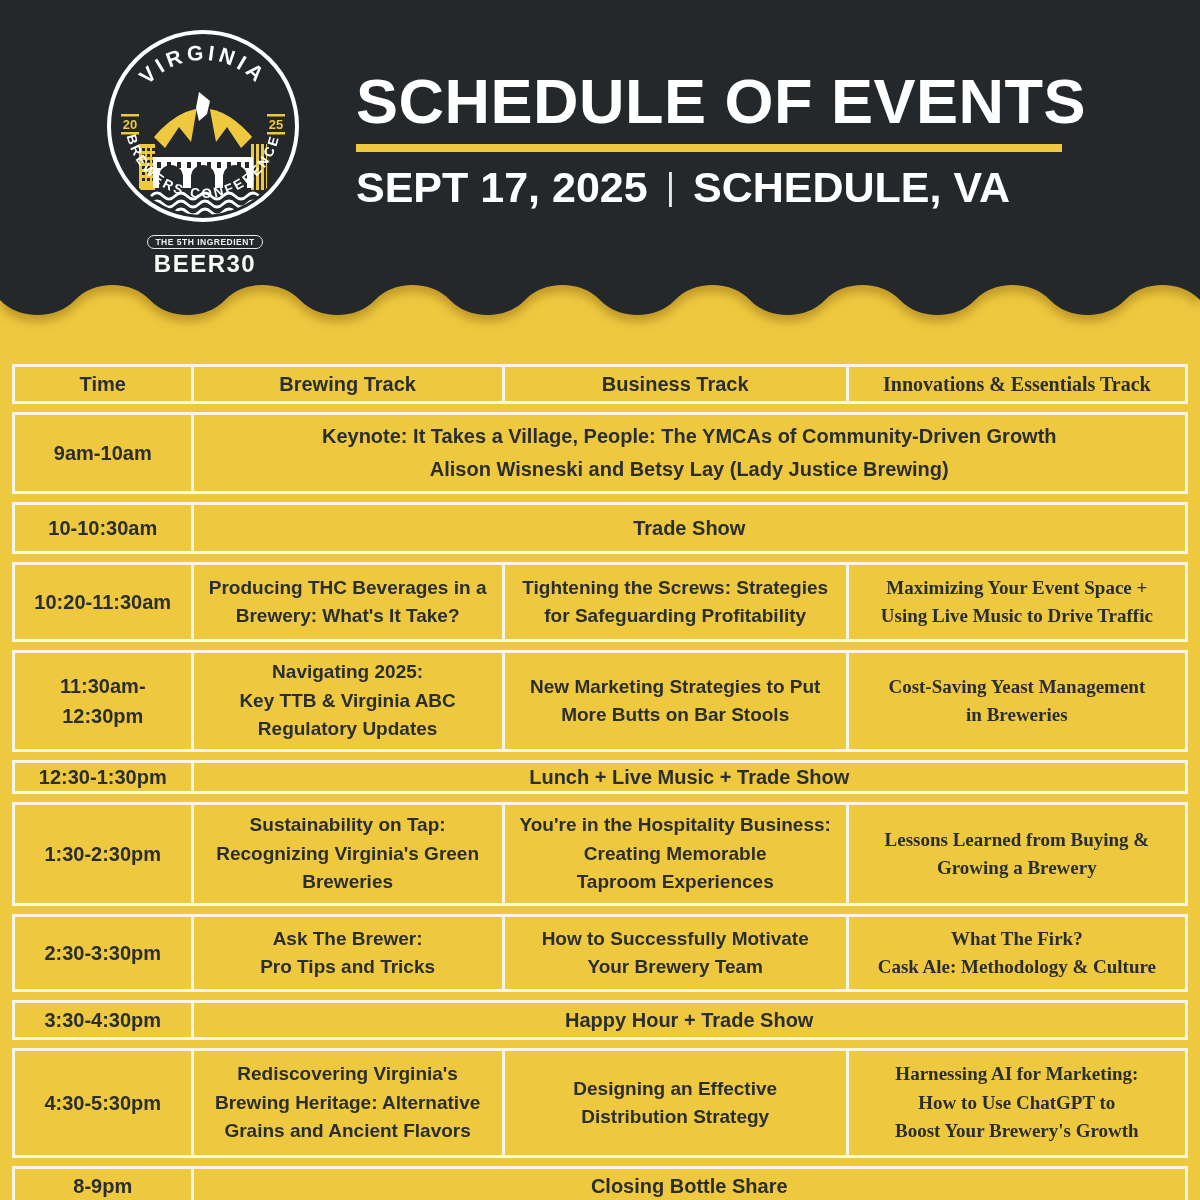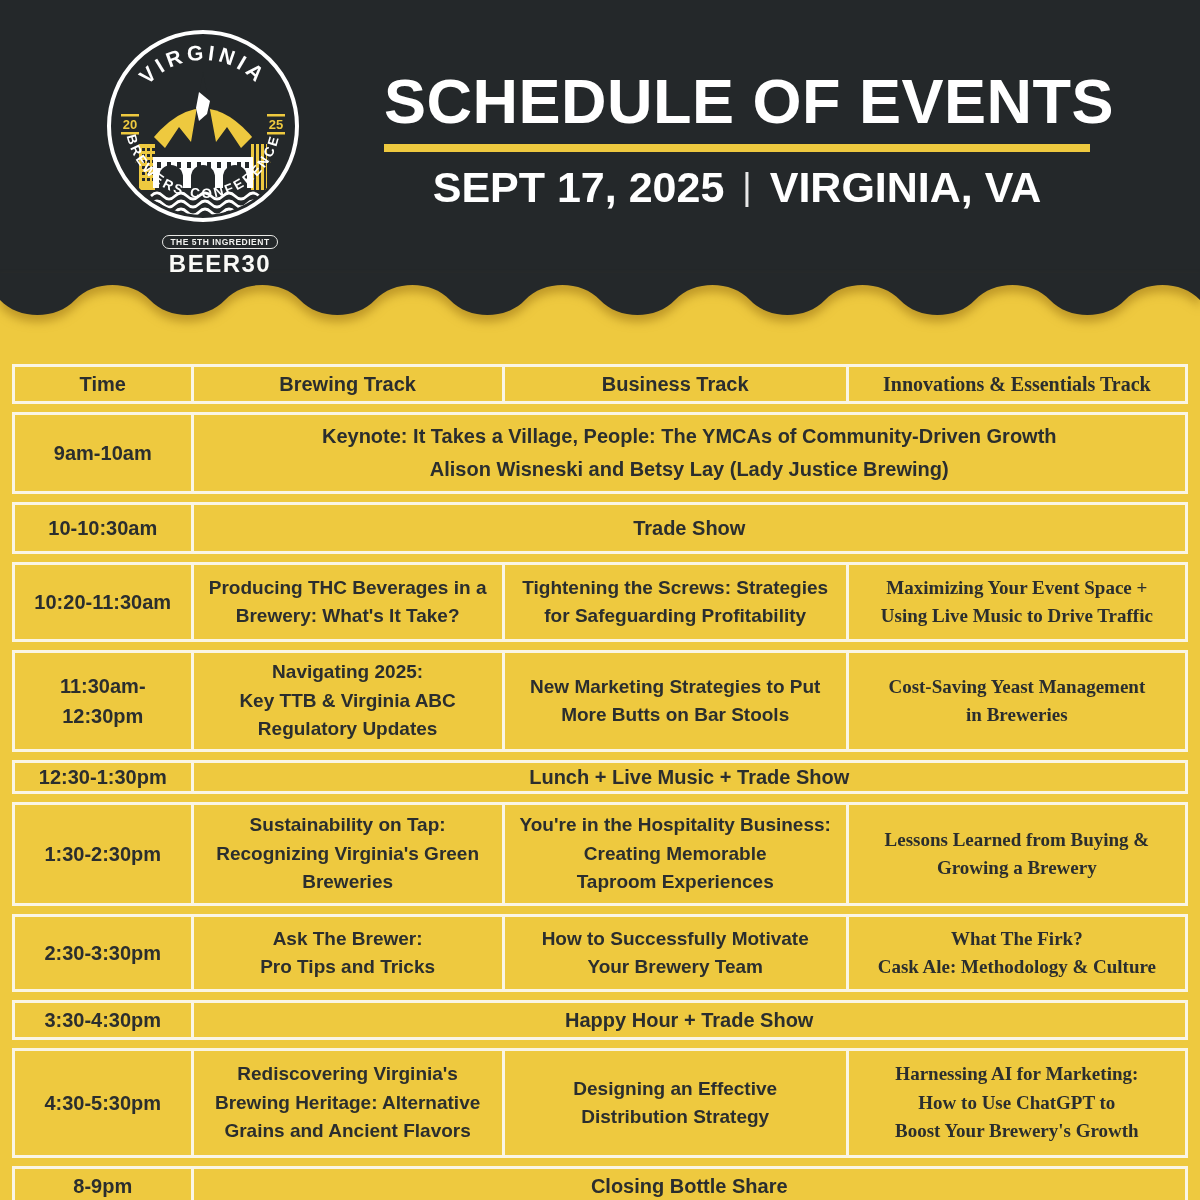--- a/index.html
+++ b/index.html
@@ -19,32 +19,32 @@
     position:absolute;left:0;top:283px;width:1200px;height:60px;
     overflow:visible;display:block;
   }
   .wave-path{ filter:drop-shadow(0 7px 5px rgba(146,106,16,0.5)); }
 
   
   .logo-svg{position:absolute;left:103px;top:26px;width:200px;height:200px;}
   .logo-arc-text{font-family:"Liberation Sans", sans-serif;font-weight:bold;fill:#ffffff;}
 
   
-  .sponsor{position:absolute;left:155px;top:231px;width:130px;text-align:center;}
+  .sponsor{position:absolute;left:140px;top:231px;width:130px;text-align:center;}
   .sponsor-badge{
     display:inline-block;border:1.5px solid #e9e9e6;border-radius:7px;
     padding:1px 7px;font-size:8.5px;font-weight:bold;color:#f2f2ef;
     letter-spacing:.5px;white-space:nowrap;
   }
   .sponsor-name{
     margin-top:1px;font-size:24px;font-weight:bold;color:#fafaf7;letter-spacing:1.5px;
   }
 
   
-  .title-block{position:absolute;left:356px;top:70px;width:706px;text-align:center;margin-left:28px;}
+  .title-block{position:absolute;left:356px;top:70px;width:706px;text-align:left;}
   .title{
     font-size:63px;font-weight:bold;color:#ffffff;line-height:1;
     white-space:nowrap;letter-spacing:0.5px;
   }
   .title-rule{height:8px;background:#eec93f;margin:11px 0 11px 0;}
   .subtitle{font-size:43px;font-weight:bold;color:#ffffff;white-space:nowrap;}
   .subtitle .pipe{
     font-weight:normal;font-size:36px;margin:0 18px;position:relative;top:-3px;color:#e8e8e8;
   }
 
@@ -185,21 +185,21 @@
 
   <div class="sponsor">
     <div class="sponsor-badge">THE 5TH INGREDIENT</div>
     <div class="sponsor-name">BEER30</div>
   </div>
 
   <div class="title-block">
     <div class="title">SCHEDULE OF EVENTS</div>
     <div class="title-rule"></div>
     <div class="subtitle">
-      <span>SEPT 17, 2025</span><span class="pipe">|</span><span>VIRGINIA, VA</span>
+      <span>SEPT 17, 2025</span><span class="pipe">|</span><span>SCHEDULE, VA</span>
     </div>
   </div>
 
   <div class="schedule">
 
     <div class="row hdr" style="height:40px">
       <div class="cell c-time">Time</div>
       <div class="cell c-brew">Brewing Track</div>
       <div class="cell c-biz">Business Track</div>
       <div class="cell c-inn">Innovations &amp; Essentials Track</div>

